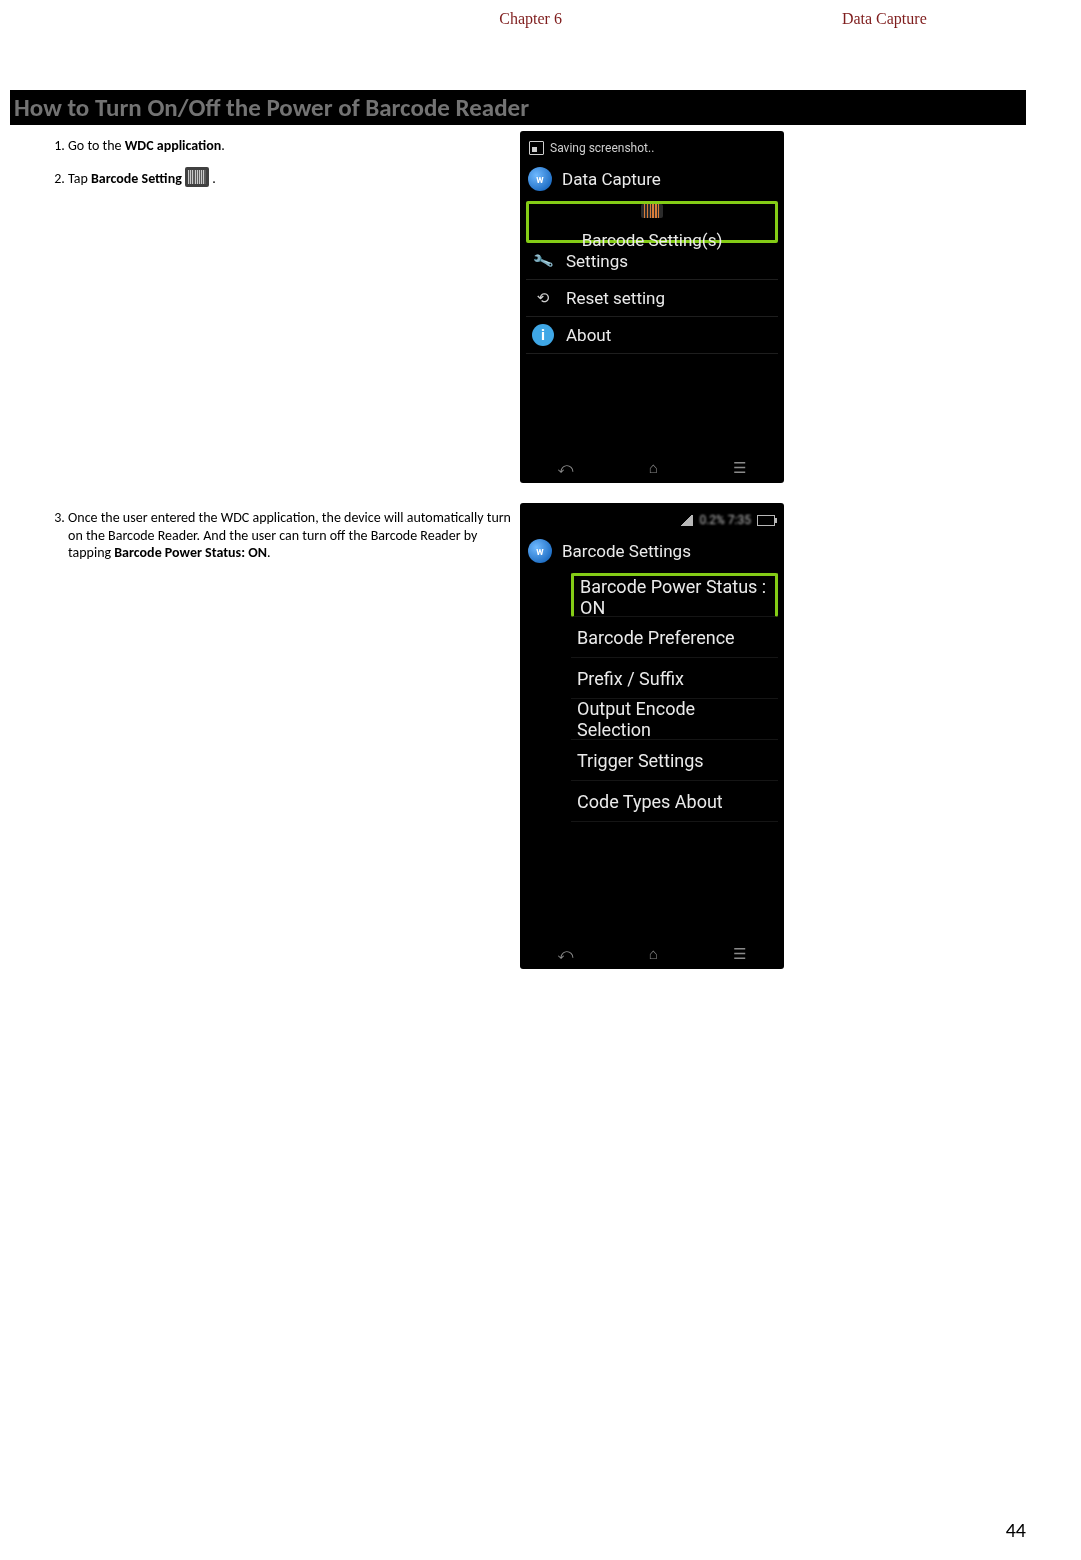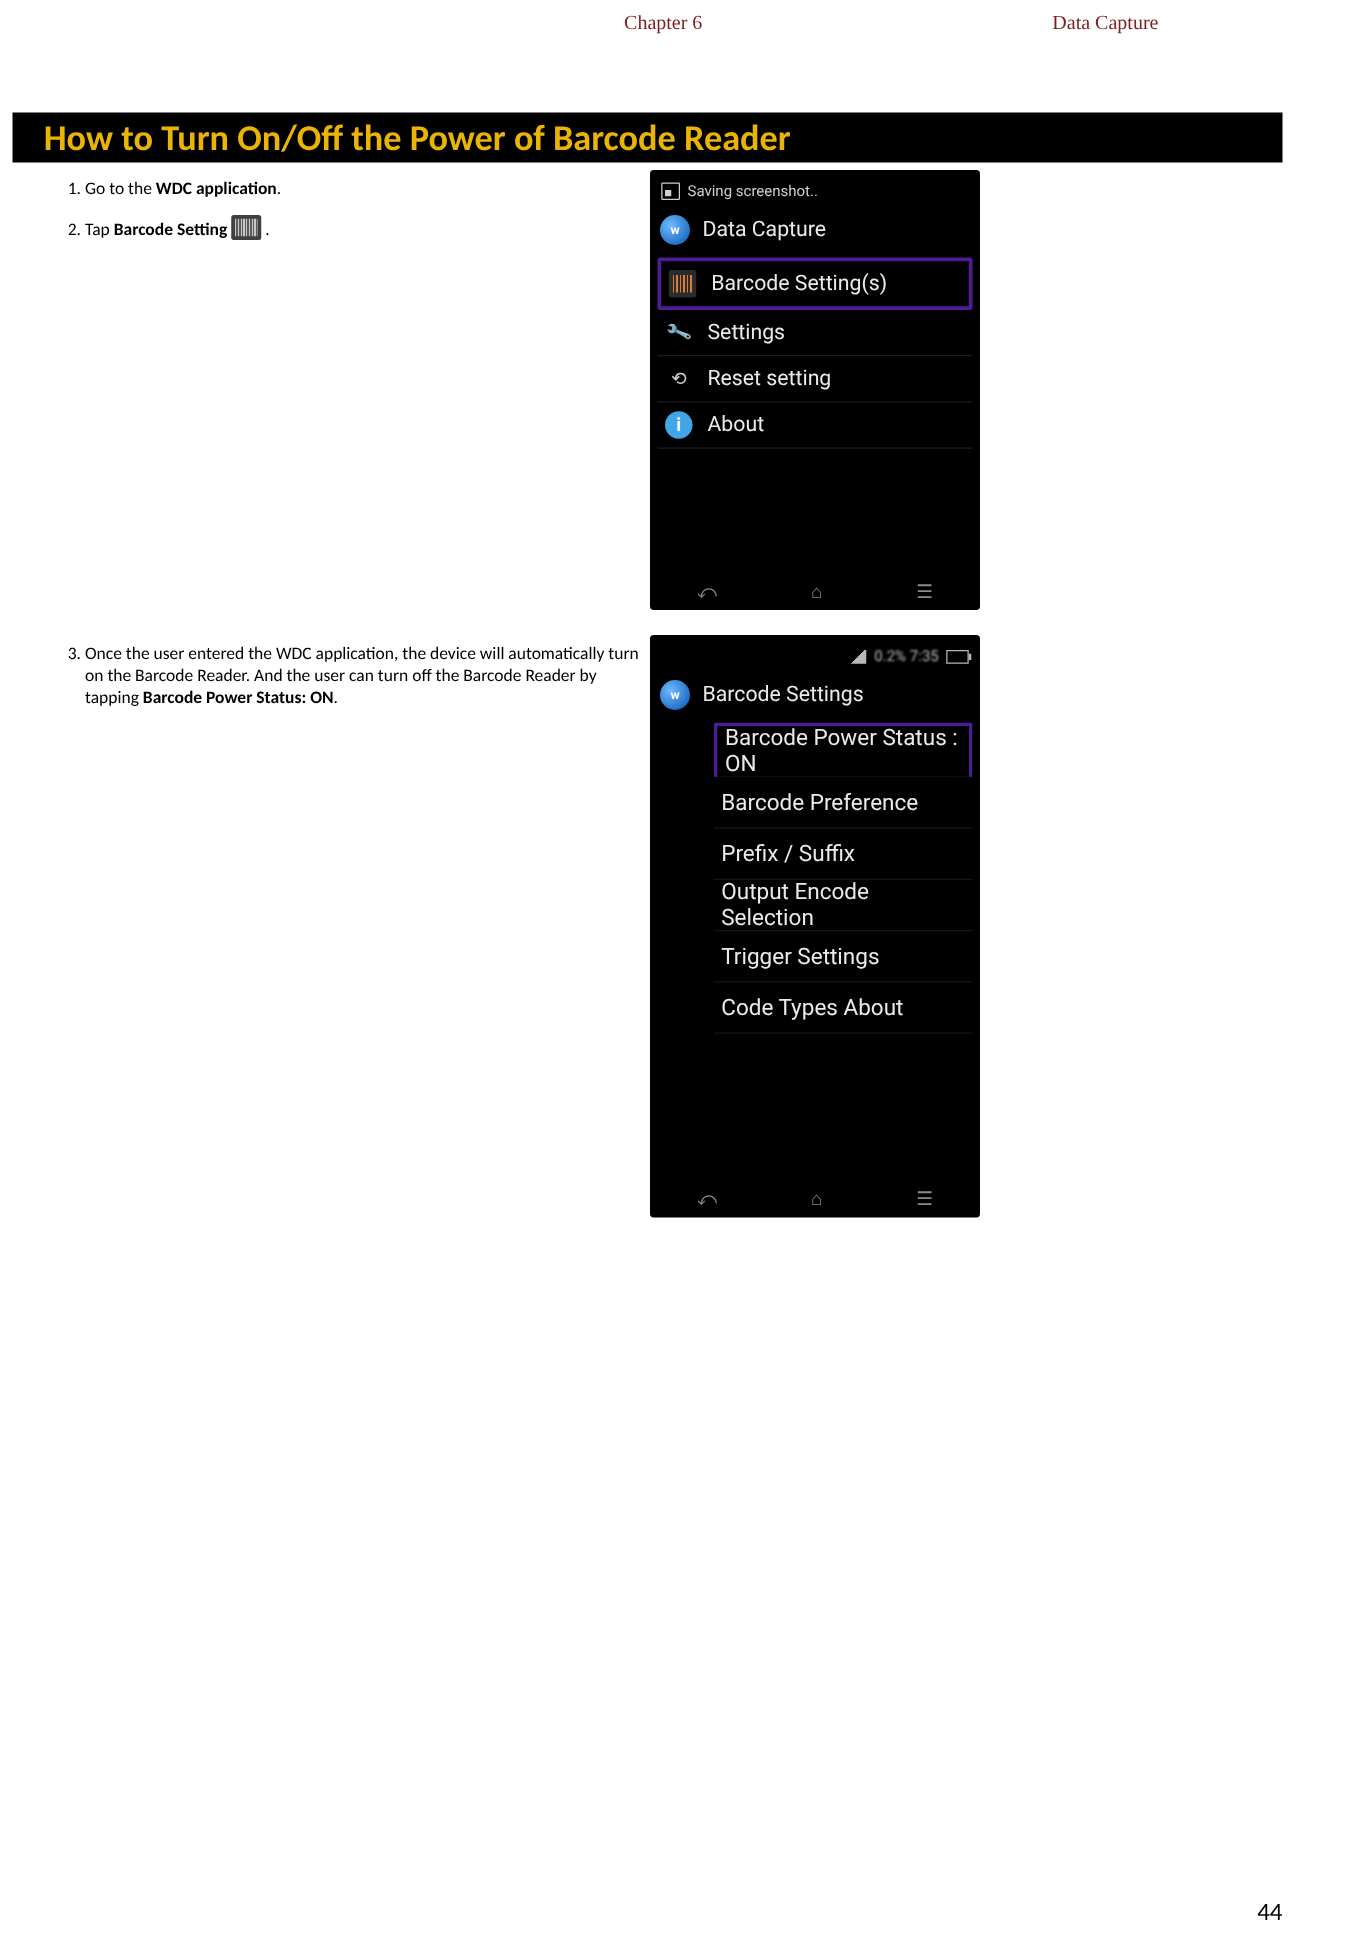--- a/index.html
+++ b/index.html
@@ -24,24 +24,24 @@
     font-size: 16px;
     font-weight: 400;
     color: #7f1d1d;
     margin-left: 390px;
     font-family: Liberation Serif, serif;
   }
   .running-header .chap { }
   .running-header .sec  { }
   .section-heading {
     background: #000;
-    color: #eab308;
-    font-size: 29px;
+    color: #737373;
+    font-size: 25px;
     font-weight: 700;
-    padding: 2px 25px;
+    padding: 2px 4px;
     margin: 62px 0 6px 0;
   }
   .step-block { display: flex; align-items: flex-start; }
   .steps-col {
     width: 510px;
     padding: 6px 0 0 22px;
     box-sizing: border-box;
     font-size: 14px;
     line-height: 1.25;
   }
@@ -104,23 +104,24 @@
     font-size:10px;font-weight:700;color:#fff;
   }
 
   .menu-list { padding-top:2px; }
   .menu-item{
     display:flex; align-items:center; gap:12px;
     height:36px; padding:0 6px; font-size:17px;
     border-bottom:1px solid #1e1e1e;
   }
   .menu-item.highlight{
-    border:3px solid #4c1d95;
+    border:3px solid #84cc16;
     border-radius:2px;
     height:36px;
+    flex-direction:column;
   }
   .mi-ic{
     width:22px;height:22px;display:flex;align-items:center;justify-content:center;
     font-size:15px;
   }
   .mi-barcode{ background:#2b2b2b;border-radius:2px;}
   .mi-barcode::after{content:"";display:block;width:16px;height:14px;background:repeating-linear-gradient(90deg,#d97d3a 0 1.4px,#2b2b2b 1.4px 2.8px);}
   .mi-wrench{ color:#6d8f9a; transform:rotate(-20deg);}
   .mi-reset { color:#d0d0d0; }
   .mi-info  { width:22px;height:22px;border-radius:50%;background:#3fa7e6;color:#fff;font-weight:700;font-size:15px;line-height:22px;text-align:center;}

